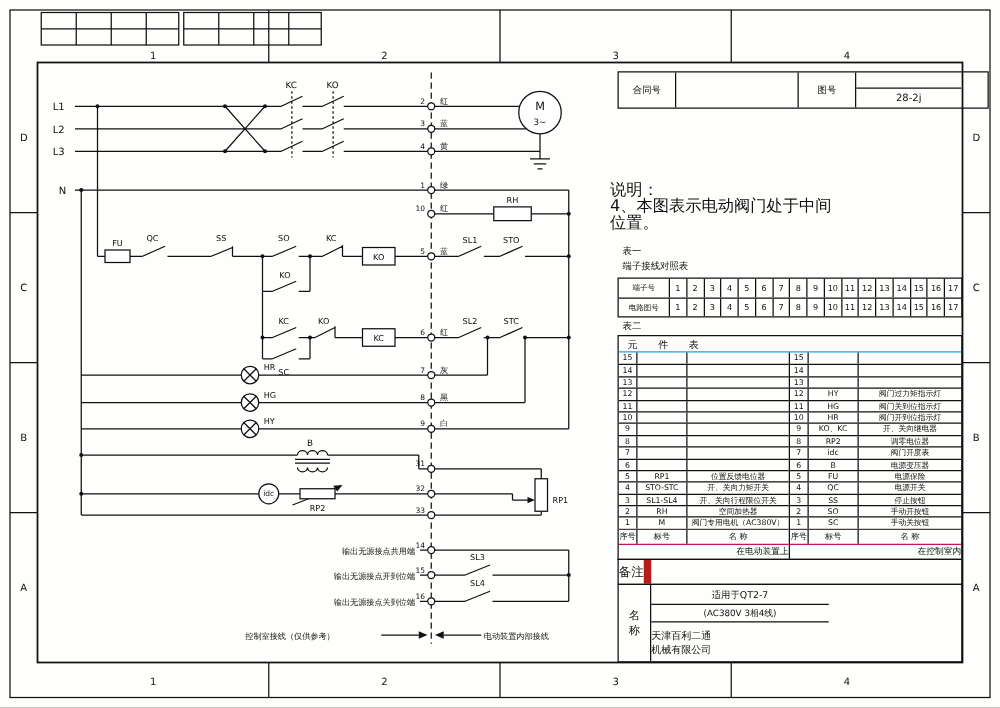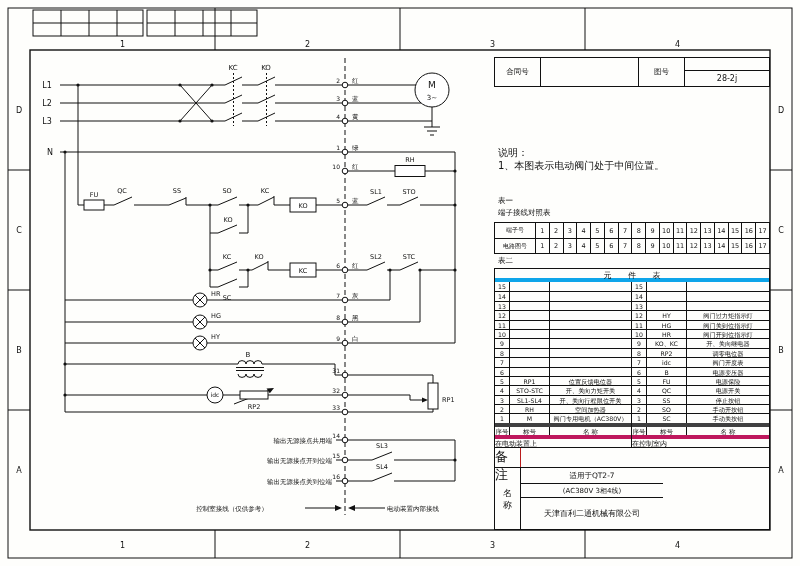--- a/index.html
+++ b/index.html
@@ -4,58 +4,58 @@
 <style>
   *{margin:0;padding:0;box-sizing:border-box}
   html,body{background:#9a9a9a}
   .sheet{position:relative;width:800px;height:566px;background:#fefefc;color:#111;
          font-family:"DejaVu Sans","Liberation Sans",sans-serif;overflow:hidden}
   .sheet svg{position:absolute;left:0;top:0}
   svg text{font-family:"DejaVu Sans","Liberation Sans",sans-serif;fill:#111}
   .abs{position:absolute}
   
   .sec{position:absolute;border:1px solid #111;background:transparent;font-size:7px}
-  #hdr{left:494px;top:57px;width:276px;height:30px;display:grid;grid-template-columns:46px 98px 46px 84px}
+  #hdr{left:494px;top:57px;width:297px;height:30px;display:grid;grid-template-columns:46px 98px 46px 84px}
   .hcell{display:flex;align-items:center;justify-content:center;font-size:7.5px}
   .hcell.b{border-right:1px solid #111}
   .hcol4{display:flex;flex-direction:column}
   .hcol4 .top{height:13px;border-bottom:1px solid #111}
   .hcol4 .bot{flex:1;display:flex;align-items:center;justify-content:center;font-size:8px}
-  #notes{left:498px;top:146px;width:190px;font-size:10px;line-height:13px}
+  #notes{left:488px;top:146px;width:190px;font-size:13px;line-height:13px}
   .cap{position:absolute;font-size:7.5px}
   #table1{left:494px;top:222px;width:276px}
   .t1row{display:grid;grid-template-columns:40px repeat(17,1fr);height:15px}
   .t1row + .t1row{border-top:1px solid #111}
   .t1lab{display:flex;align-items:center;justify-content:center;font-size:6px}
   .t1c{border-left:1px solid #111;display:flex;align-items:center;justify-content:center;font-size:6.5px}
   #ctable{left:494px;top:268px;width:276px}
-  .ct-title{height:13px;line-height:13px;text-align:center;border-bottom:4px solid #0ea5e9;
+  .ct-title{height:13px;line-height:13px;text-align:left;border-bottom:1px solid #0ea5e9;
             font-size:8px;letter-spacing:7px;padding-left:7px}
   .ct-body{display:flex}
   .ct-half{width:50%}
   .ct-half.lft{border-right:1px solid #111}
   .crow{display:grid;grid-template-columns:14px 40px 1fr;height:9.4px}
   .crow + .crow{border-top:1px solid #111}
   .cc{font-size:6.2px;line-height:9px;text-align:center;overflow:hidden;white-space:nowrap}
   .cc + .cc{border-left:1px solid #111}
-  .ct-hd{display:grid;grid-template-columns:14px 40px 1fr;height:12px;border-top:4px solid #404040}
+  .ct-hd{display:grid;grid-template-columns:14px 40px 1fr;height:12px;border-top:1px solid #404040}
   .ct-hd .cc{font-size:6.5px;line-height:11px}
-  .ct-ft{height:12px;border-top:4px solid #be185d;text-align:left;font-size:7px;line-height:11px}
+  .ct-ft{height:12px;border-top:1px solid #be185d;text-align:right;font-size:7px;line-height:11px}
   #remarks{left:494px;top:447px;width:276px;height:21px;display:grid;grid-template-columns:26px 1fr}
-  #remarks .lab{border-right:1px solid #b91c1c;display:flex;align-items:center;justify-content:center;font-size:13px}
+  #remarks .lab{border-right:6px solid #b91c1c;display:flex;align-items:center;justify-content:center;font-size:10px}
   #remarks .txt{display:flex;align-items:center;justify-content:center;font-size:7.5px}
   #nameblock{left:494px;top:467px;width:276px;height:63px;display:grid;grid-template-columns:26px 142px 1fr}
   .nb-name{border-right:1px solid #111;display:flex;flex-direction:column;align-items:center;justify-content:center;
            font-size:9px;line-height:12px}
   .nb-title{border-right:1px solid #111;display:flex;align-items:center;justify-content:center;
             font-size:10px;text-align:center}
   .nb-right{display:flex;flex-direction:column}
   .nb-r1{height:16px;border-bottom:1px solid #111;display:flex;align-items:center;justify-content:center;font-size:7.5px}
   .nb-r2{height:14px;border-bottom:1px solid #111;display:flex;align-items:center;justify-content:center;font-size:7px}
-  .nb-r3{flex:1;display:flex;align-items:center;justify-content:center;font-size:8px;line-height:11px}
+  .nb-r3{flex:1;display:flex;flex-direction:column;justify-content:center;font-size:8px;line-height:11px}
 </style>
 </head>
 <body>
 
 <div class="sheet">
 
   <svg width="800" height="566" viewBox="0 0 800 566">
 
     <g stroke="#111" fill="none" stroke-width="1">
       <rect x="8" y="8" width="784" height="550"></rect>
@@ -275,21 +275,21 @@
     <div class="hcell b"></div>
     <div class="hcell b">图号</div>
     <div class="hcol4">
       <div class="top"></div>
       <div class="bot">28-2j</div>
     </div>
   </div>
 
   <div class="abs" id="notes">
     <div>说明：</div>
-    <div>1、本图表示电动阀门处于中间位置。</div>
+    <div>4、本图表示电动阀门处于中间位置。</div>
   </div>
 
   <div class="cap" style="left:498px;top:196px">表一</div>
   <div class="cap" style="left:498px;top:208px">端子接线对照表</div>
 
   <div class="sec" id="table1">
     <div class="t1row">
       <div class="t1lab">端子号</div>
 
     <div class="t1c">1</div>

